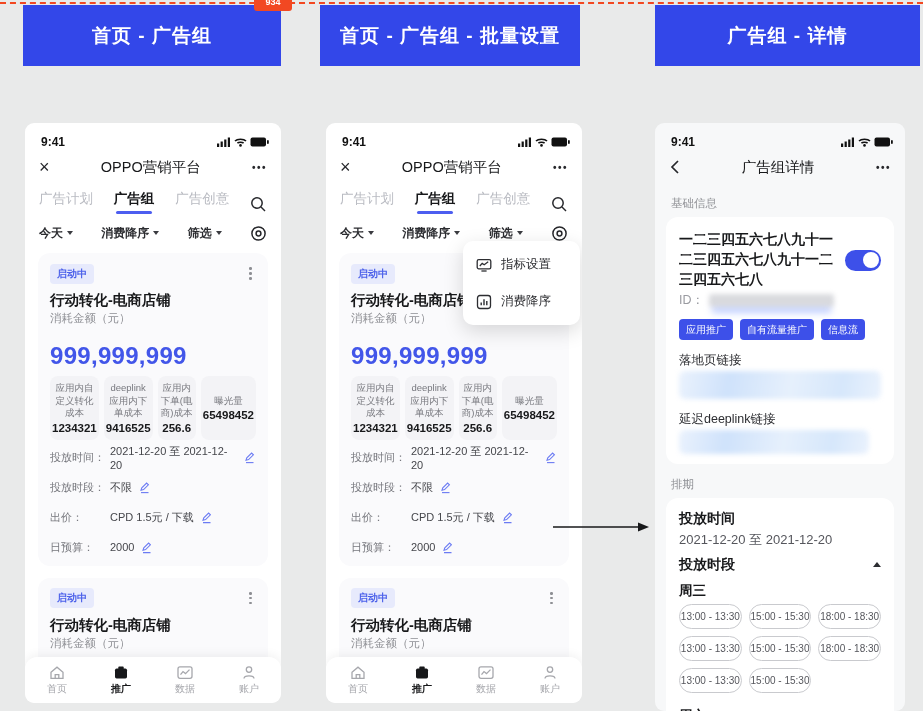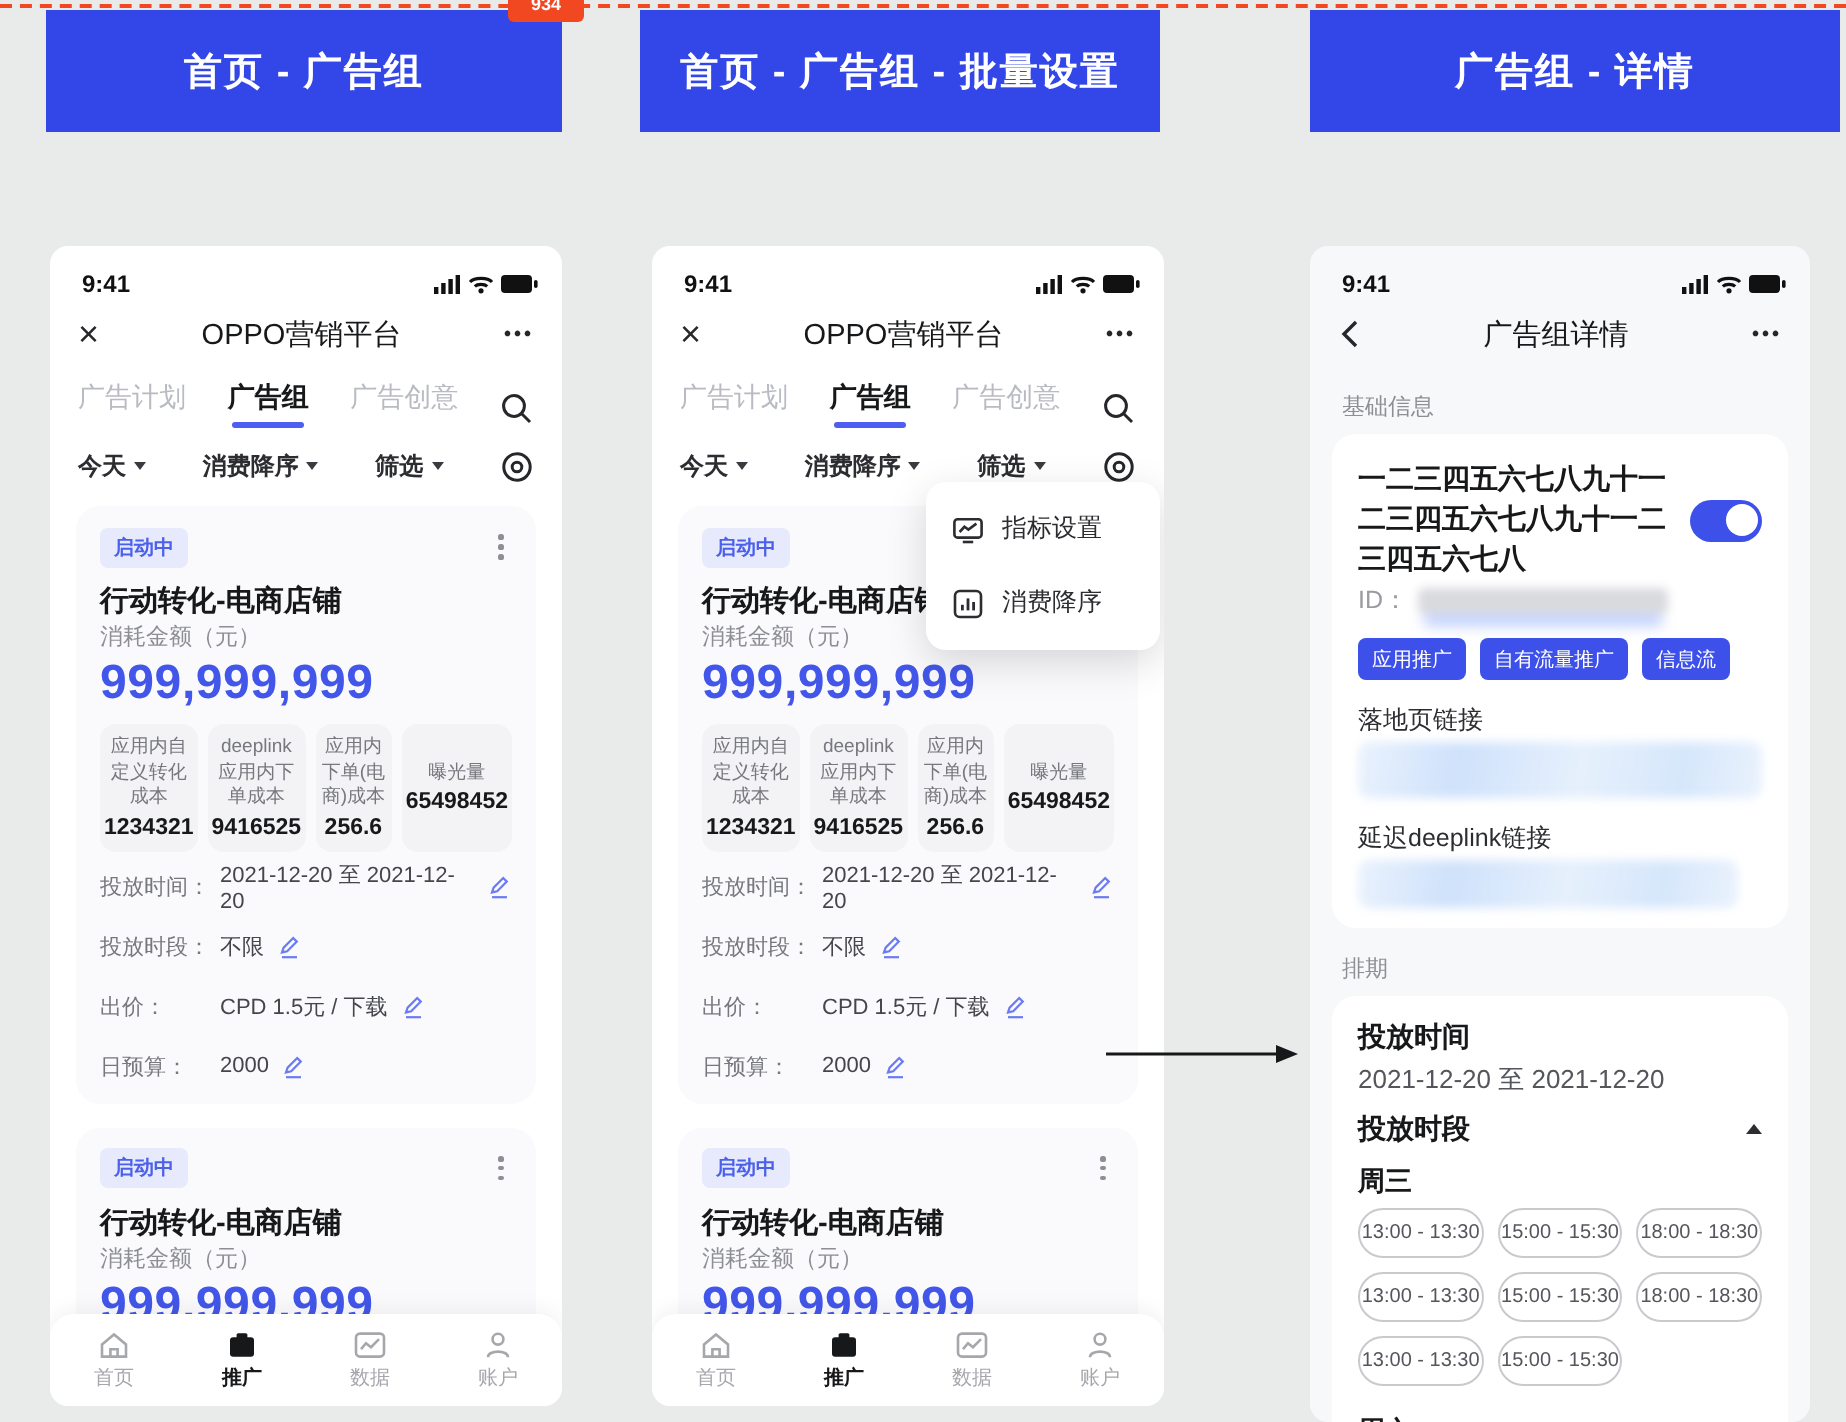--- a/index.html
+++ b/index.html
@@ -38,21 +38,21 @@
   .caret{width:0;height:0;border-left:3.5px solid transparent;border-right:3.5px solid transparent;border-top:4.5px solid #3a3b40;}
   .caret-up{width:0;height:0;border-left:4px solid transparent;border-right:4px solid transparent;border-bottom:5px solid #2c2d31;}
   
   .ad-card{margin:6px 13px 12px;background:#fafafc;border-radius:12px;padding:12px 12px 11px;}
   .card-top{display:flex;justify-content:space-between;align-items:center;height:17px;}
   .status-badge{background:#e7eafc;color:#4c61ea;font-size:10px;font-weight:600;padding:3px 7px;border-radius:4px;}
   .kebab{display:flex;flex-direction:column;gap:2.2px;padding:2px 4px;}
   .kebab i{width:2.6px;height:2.6px;border-radius:50%;background:#8e8f94;}
   .card-title{margin-top:9px;font-size:14.5px;font-weight:bold;color:#17181a;height:19px;}
   .amount-label{margin-top:1px;font-size:11.5px;color:#8e8f94;height:13px;}
-  .amount{margin-top:4px;font-size:24px;font-weight:bold;color:#4256e9;height:26px;letter-spacing:.3px;}
+  .amount{margin-top:18px;font-size:24px;font-weight:bold;color:#4256e9;height:26px;letter-spacing:.3px;}
   .stats{display:grid;grid-template-columns:1fr 1.1fr 1fr 1fr;gap:5px;margin-top:8px;}
   .stat{background:#f3f3f6;border-radius:8px;padding:6px 2px;display:flex;flex-direction:column;align-items:center;justify-content:center;text-align:center;min-height:40px;}
   .stat-label{font-size:9.5px;color:#77787e;line-height:1.32;}
   .stat-value{font-size:11.5px;font-weight:bold;color:#17181a;margin-top:2px;white-space:nowrap;}
   .info-rows{margin-top:10px;display:flex;flex-direction:column;gap:15px;}
   .info-row{display:flex;align-items:center;font-size:11px;height:15px;}
   .info-label{color:#77787e;width:60px;flex:none;}
   .info-value{color:#45464b;margin-right:6px;}
   
   .tabbar{position:absolute;left:0;right:0;bottom:0;height:46px;background:#fff;border-radius:12px 12px 9px 9px;

